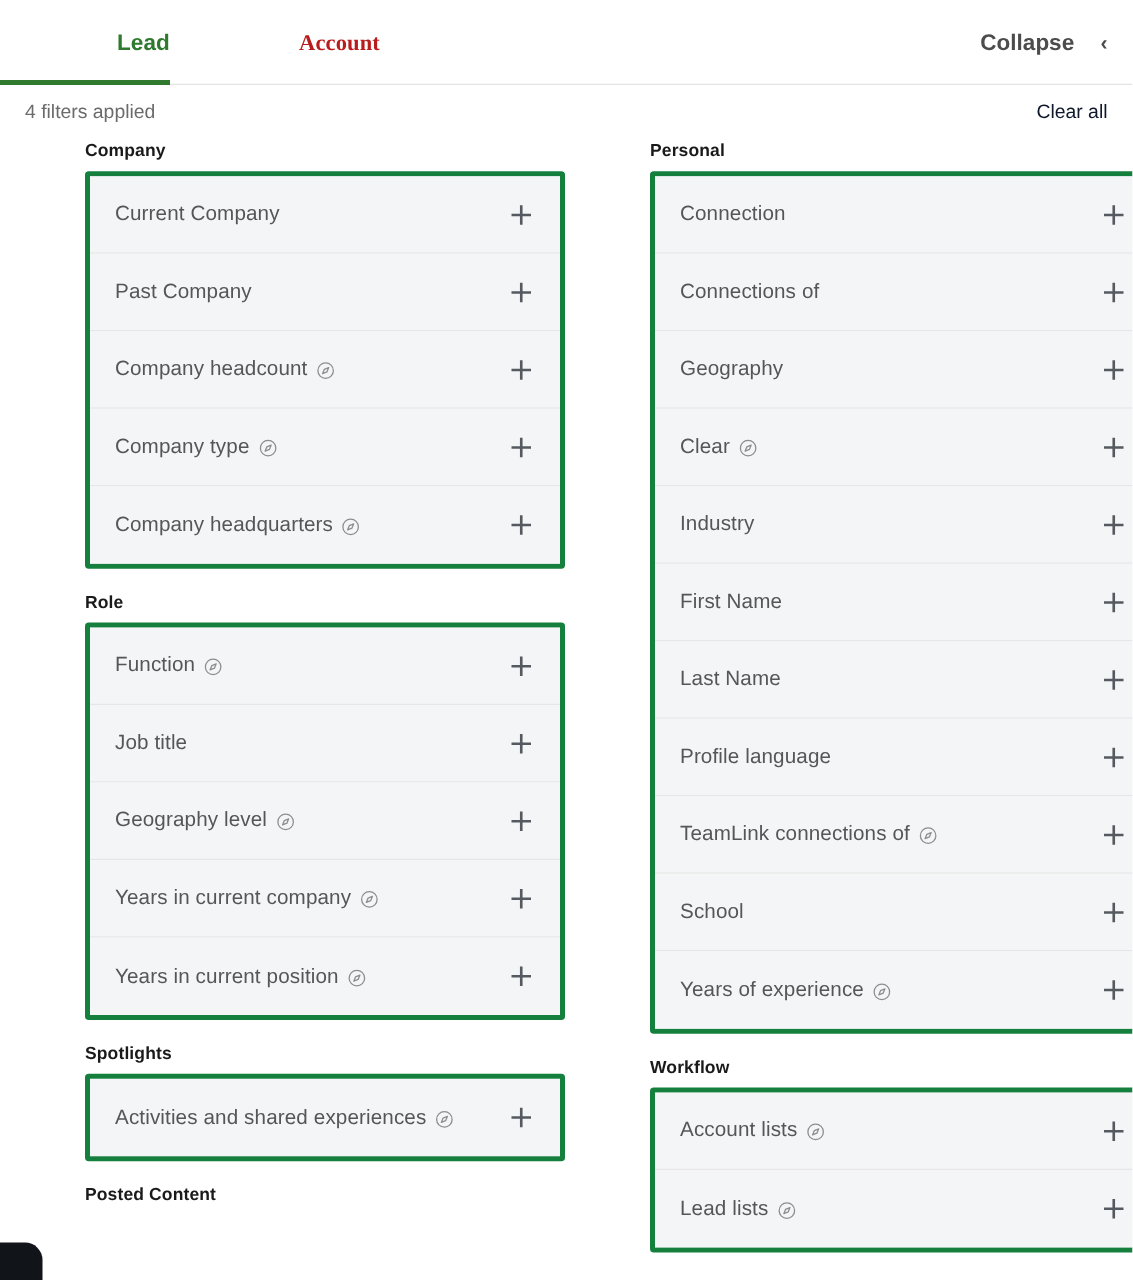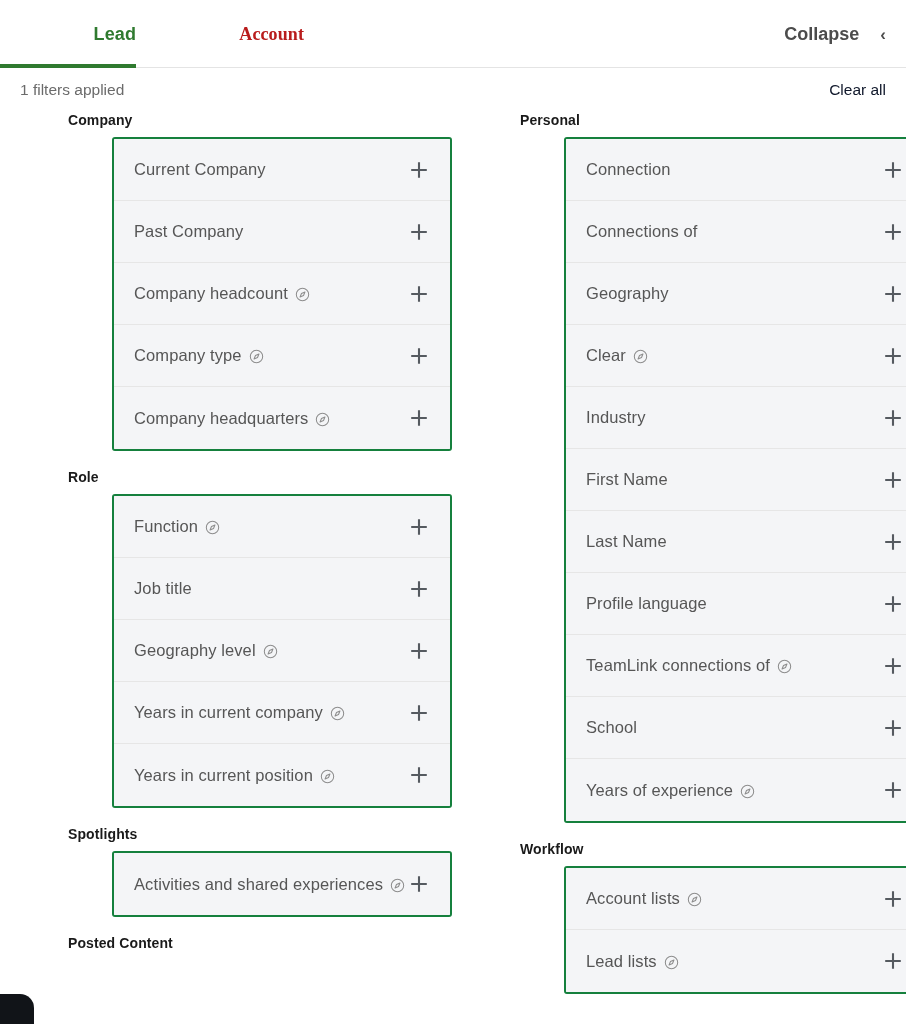--- a/index.html
+++ b/index.html
@@ -79,25 +79,24 @@
   .section-title {
     font-size:14px;
     font-weight:bold;
     color:#1a1a1a;
     letter-spacing:0.1px;
     margin:18px 0 9px 0;
   }
   .section:first-child .section-title { margin-top:0; }
 
   .card {
-    border:2px solid #15803d;
+    border:4px solid #15803d;
     border-radius:3px;
     background:#f4f5f7;
     overflow:hidden;
-    margin-left:44px;
   }
   .filter-row {
     position:relative;
     height:62px;
     display:flex; align-items:center;
     padding:0 18px 0 20px;
     border-bottom:1px solid #e6e6e6;
     background:#f4f5f7;
     cursor:pointer;
   }
@@ -145,21 +144,21 @@
     <button class="tab tab-account">
       <span>Account</span>
     </button>
     <div class="collapse">
       <span>Collapse</span>
       <span class="chev">‹</span>
     </div>
   </div>
 
   <div class="filterbar">
-    <span class="filters-applied">1 filters applied</span>
+    <span class="filters-applied">4 filters applied</span>
     <span class="clear-all">Clear all</span>
   </div>
 
   <div class="columns">
     <div class="col left" id="col-left">
         <div class="section">
           <div class="section-title">Company</div>
           <div class="card">
             <div class="filter-row">
               <span class="filter-label">

